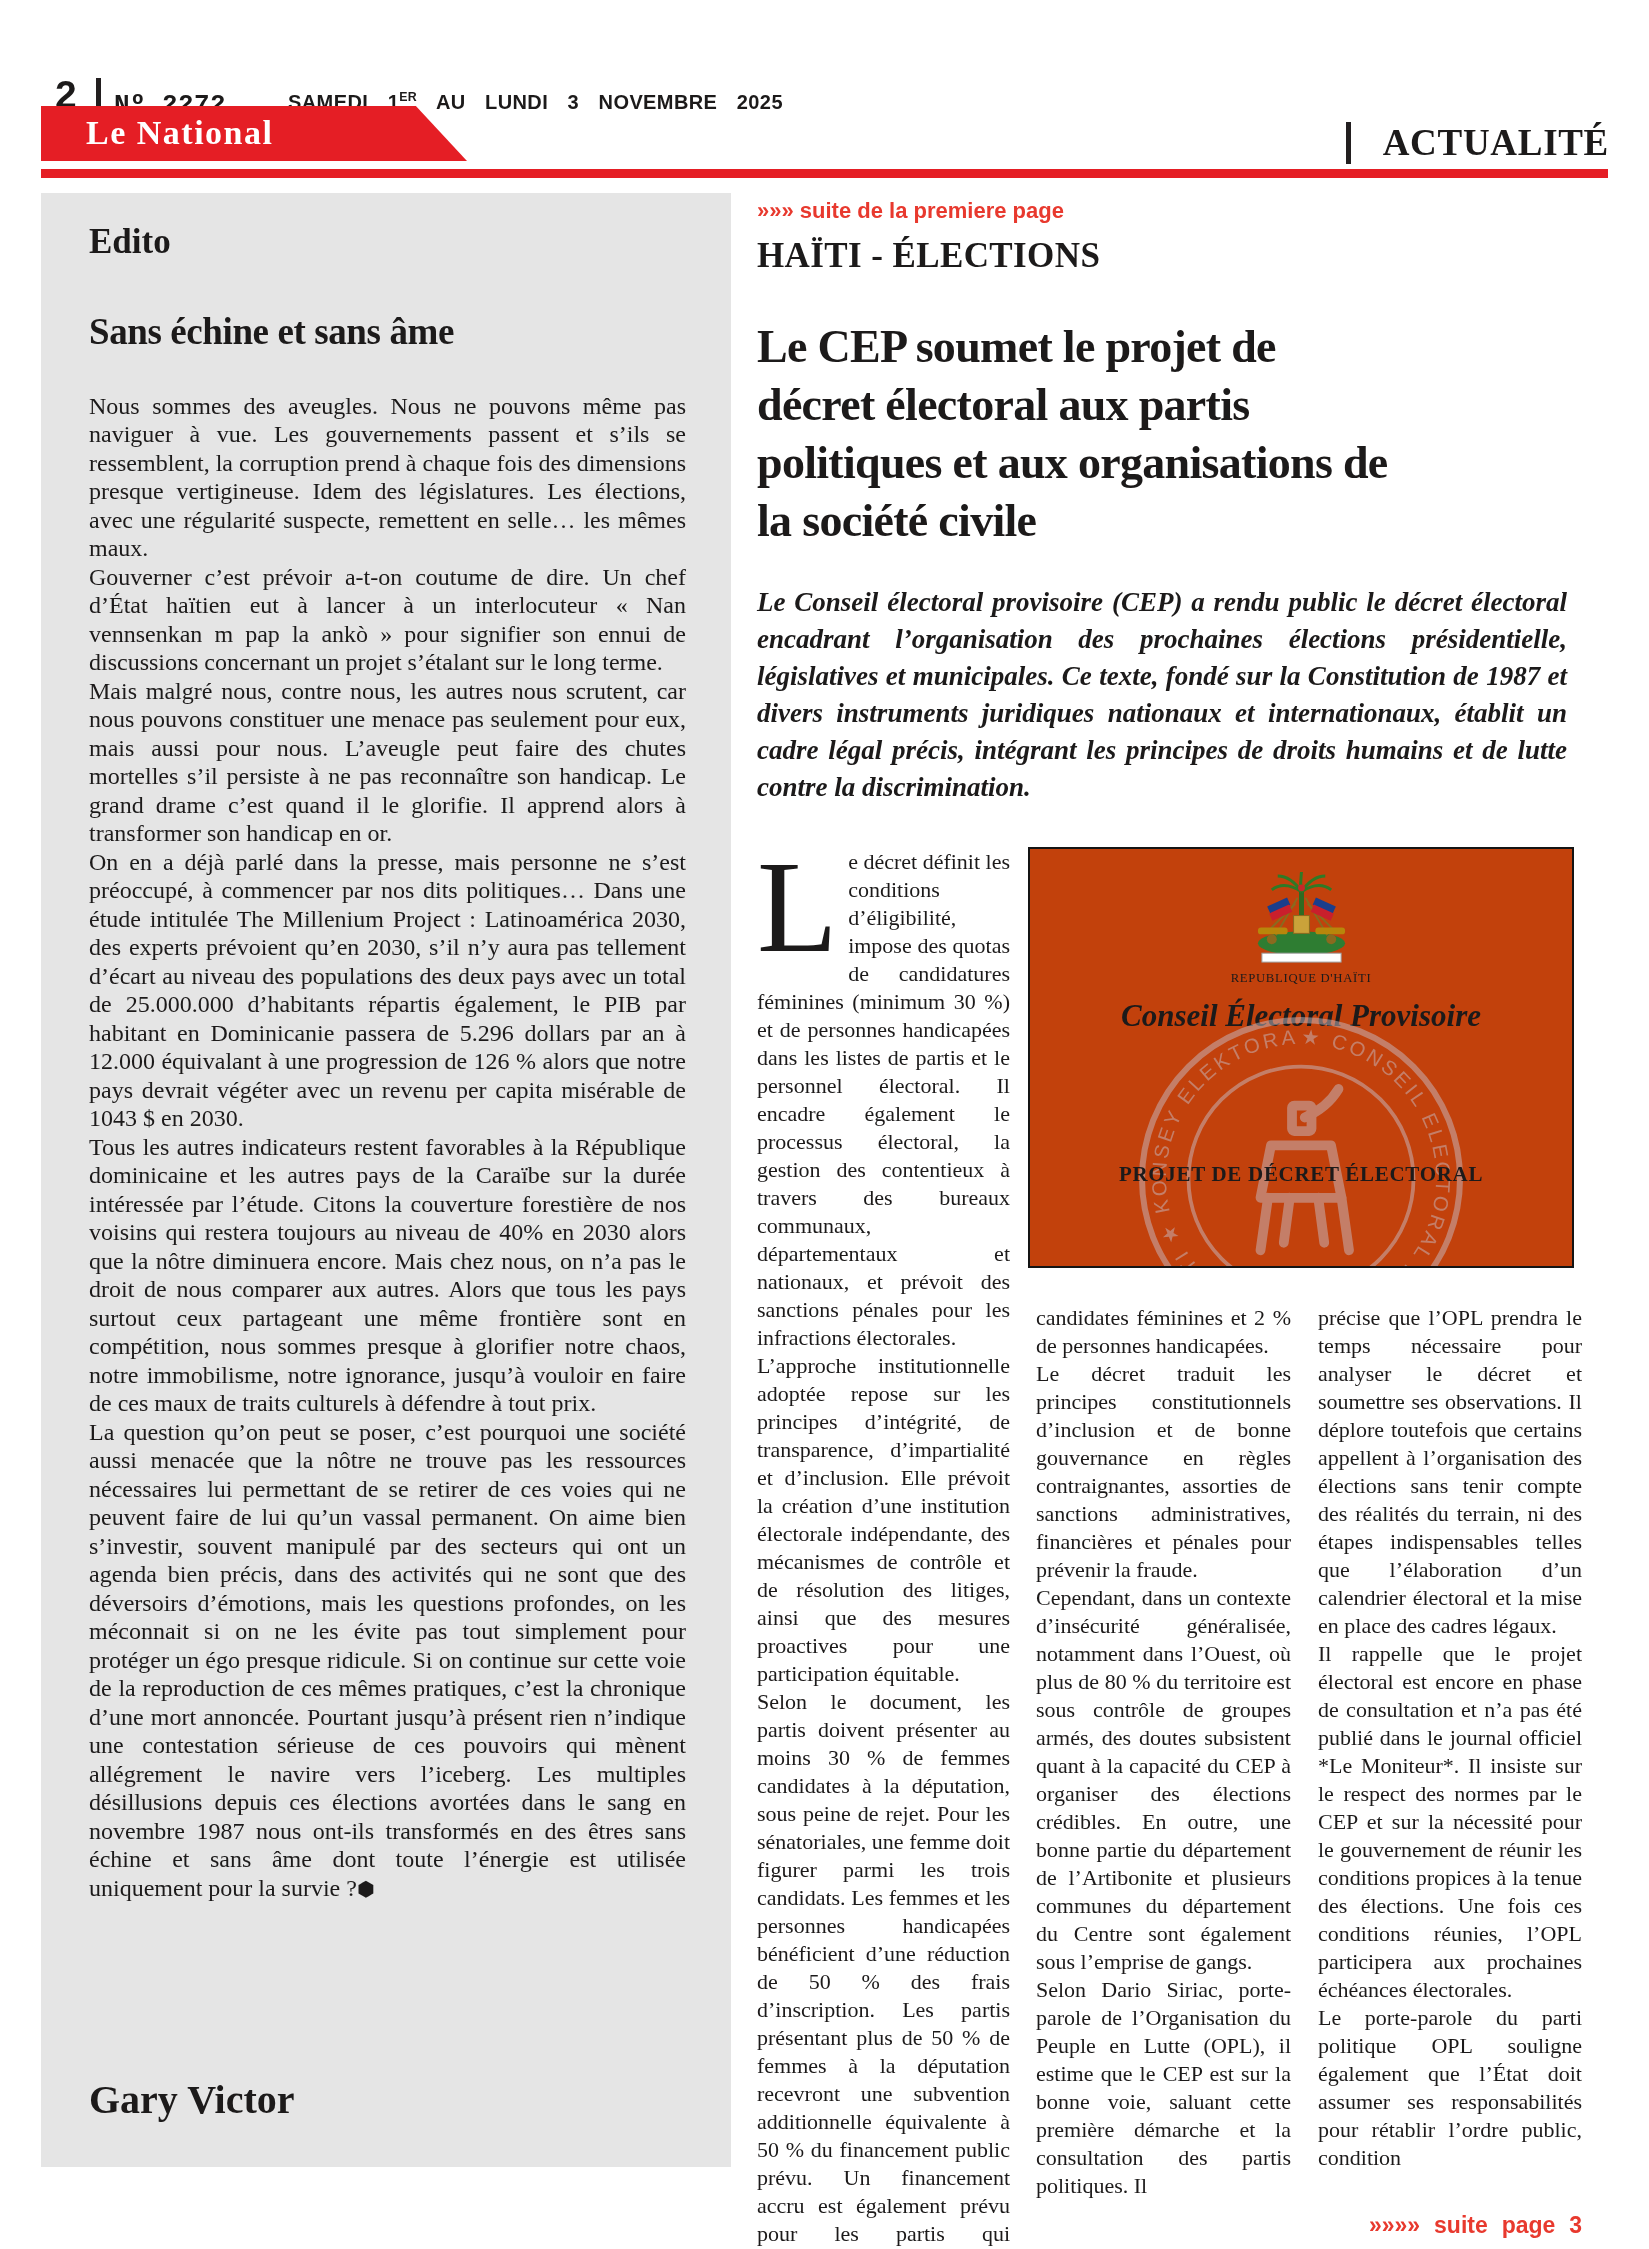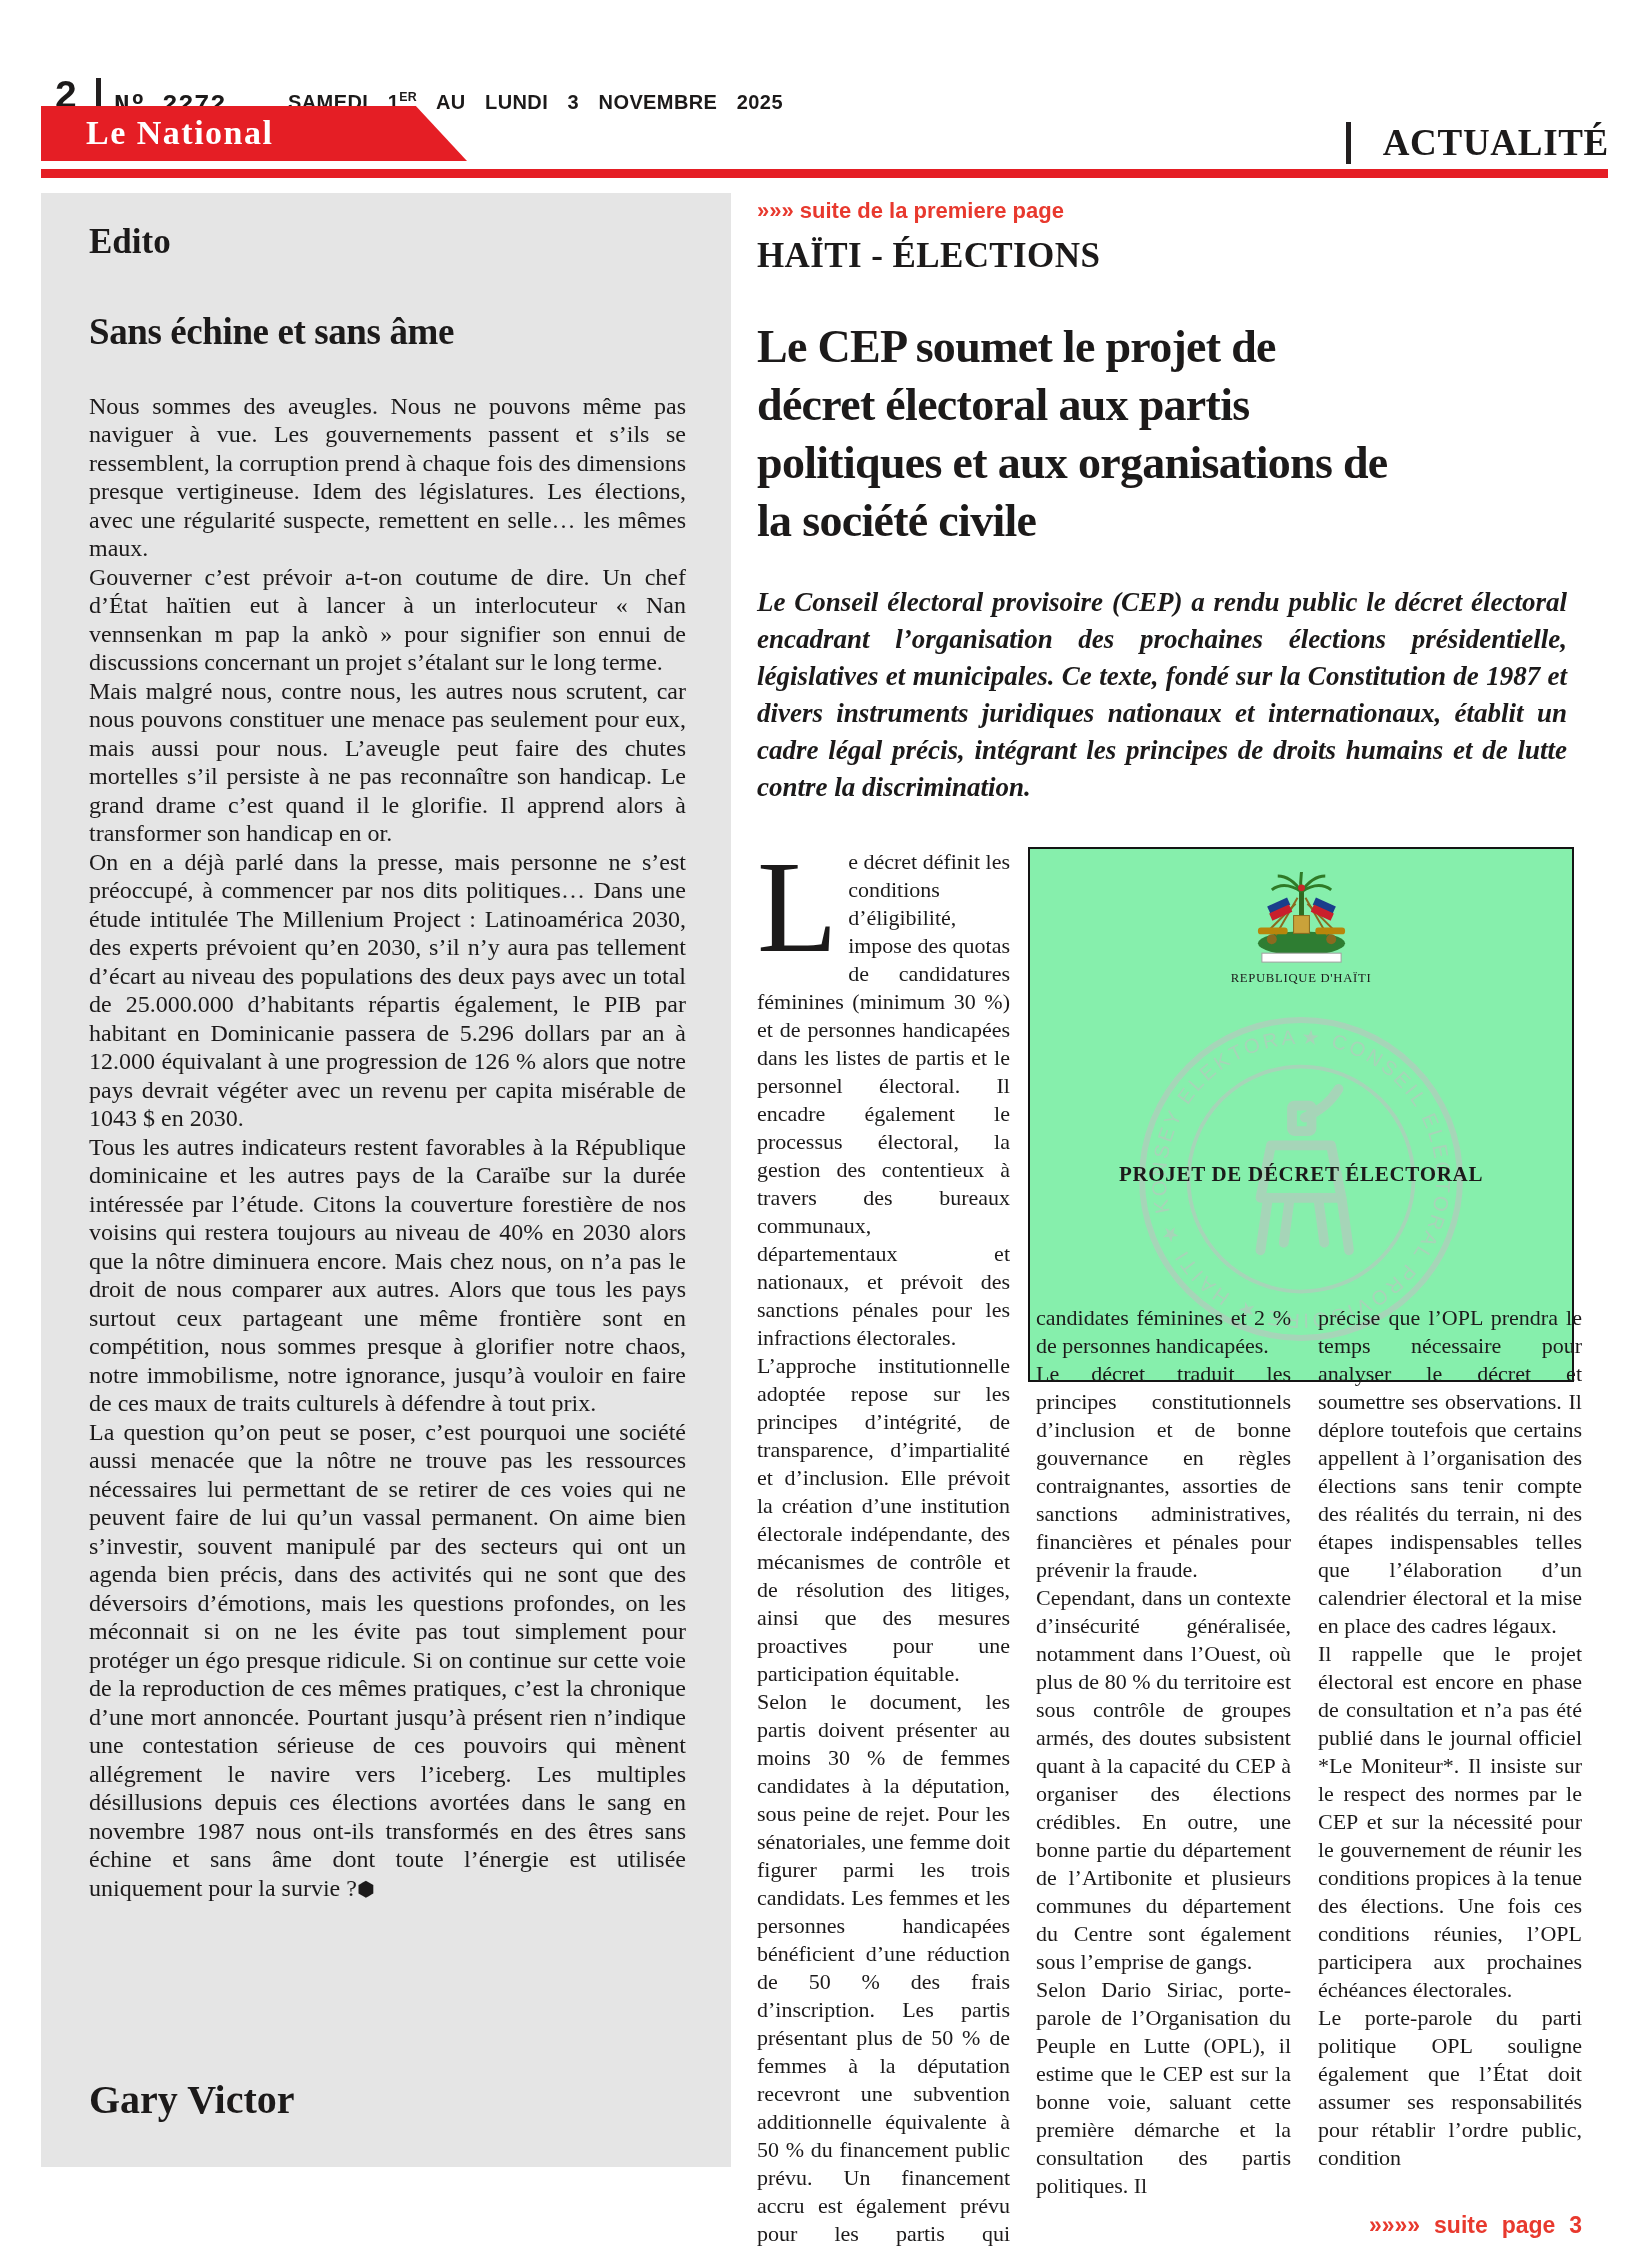--- a/index.html
+++ b/index.html
@@ -47,22 +47,22 @@
   .newscol p{margin:0;}
   .col1{left:0;top:655px;width:253px;}
   .col2{left:279px;top:1111px;width:255px;}
   .col3{left:561px;top:1111px;width:264px;}
   .dropcap{float:left;font-size:132px;line-height:111px;font-weight:normal;margin:3px 10.5px 0 0;}
 
   .suite-bottom{position:absolute;left:480px;top:2019px;width:345px;text-align:right;color:var(--linkred);
                 font-family:"Liberation Sans",sans-serif;font-weight:bold;font-size:23px;word-spacing:7.5px;}
 
   
-  .docbox{position:absolute;left:271px;top:654px;width:546px;height:535px;border:2.2px solid #141414;
-          background:#86efac;overflow:hidden;box-sizing:border-box;}
+  .docbox{position:absolute;left:271px;top:654px;width:546px;height:421px;border:2.2px solid #141414;
+          background:#c2410c;overflow:hidden;box-sizing:border-box;}
   .coat{display:block;margin:22.5px auto 0;width:135px;height:99px;}
   .rep{text-align:center;font-size:12.7px;letter-spacing:0.7px;margin-top:0;}
   .org{text-align:center;font-weight:bold;font-style:italic;font-size:31px;margin-top:12px;}
   .watermark{position:absolute;left:91px;top:150px;width:360px;height:360px;opacity:.5;}
   .doctitle{position:absolute;left:0;top:313px;width:100%;text-align:center;font-weight:bold;
             font-size:21px;letter-spacing:0.7px;z-index:2;}
 </style>
 </head>
 <body>
 
@@ -138,20 +138,21 @@
         <circle cx="60" cy="16" r="3.5" fill="#c62828"></circle>
         <g fill="#b8860b">
           <rect x="16" y="56" width="30" height="7" rx="3"></rect>
           <rect x="74" y="56" width="30" height="7" rx="3"></rect>
         </g>
         <circle cx="30" cy="68" r="5" fill="#8a6a1f"></circle>
         <circle cx="90" cy="68" r="5" fill="#8a6a1f"></circle>
         <rect x="52" y="44" width="16" height="18" fill="#caa23a" stroke="#8a6a1f"></rect>
       </svg>
       <div class="rep">REPUBLIQUE D'HAÏTI</div>
+      <div class="org">Conseil Électoral Provisoire</div>
       <svg class="watermark" viewBox="0 0 480 480">
         <circle cx="240" cy="240" r="212" fill="none" stroke="#c7bcc4" stroke-width="8"></circle>
         <circle cx="240" cy="240" r="150" fill="none" stroke="#c7bcc4" stroke-width="5"></circle>
         <defs>
             <path id="sealcircle" d="M240,60 a180,180 0 1,1 -0.01,0" fill="none"></path>
           </defs>
         <text font-size="27" fill="#c7bcc4" letter-spacing="4" font-family="Liberation Sans, sans-serif">
           <textPath href="#sealcircle">★ CONSEIL ELECTORAL PROVISOIRE ★ HAITI ★ KONSEY ELEKTORAL PWOVIZWA ★ AYITI</textPath>
         </text>
         <g fill="none" stroke="#c7bcc4" stroke-width="13" stroke-linecap="round" stroke-linejoin="round">

